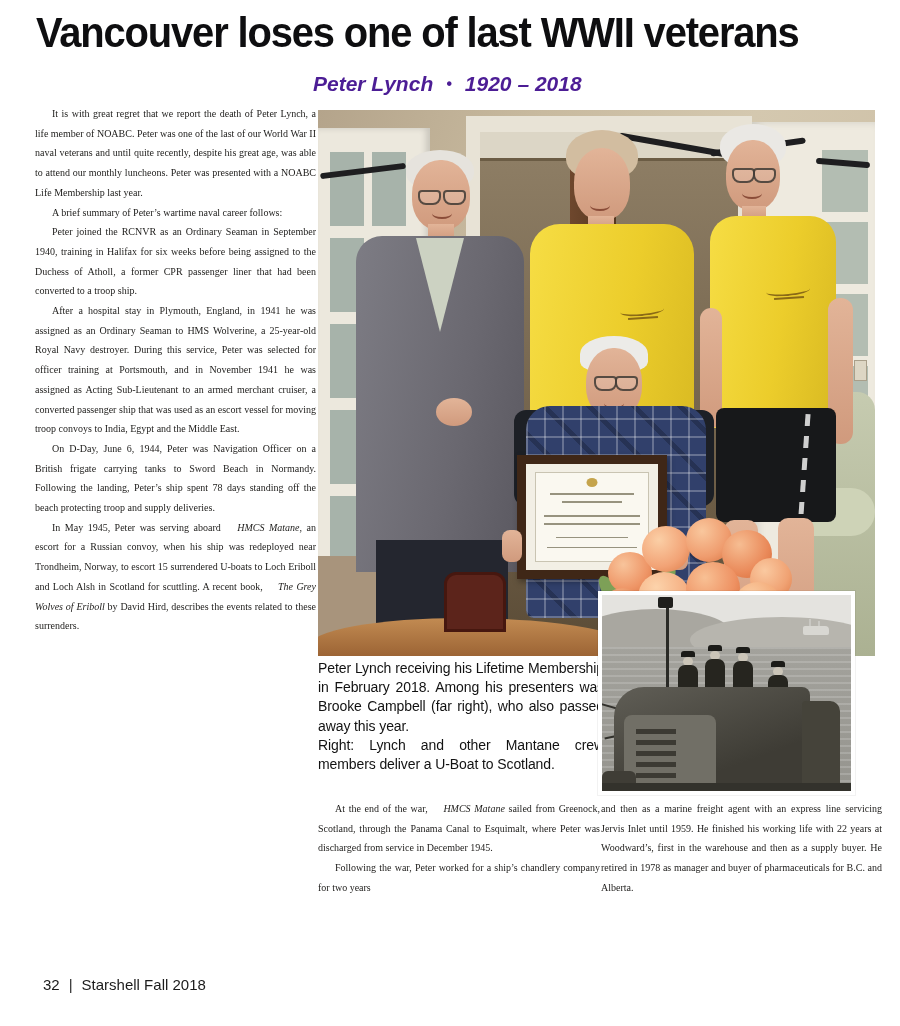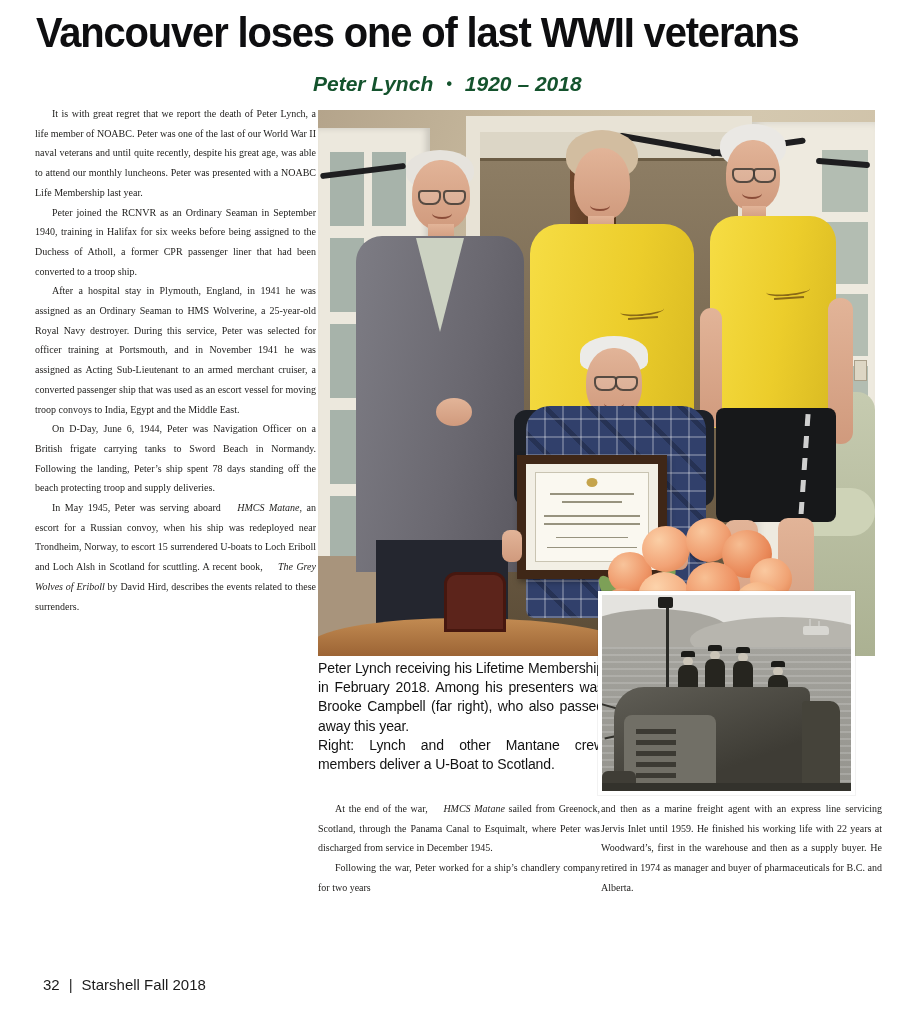--- a/index.html
+++ b/index.html
@@ -3,21 +3,21 @@
 <meta charset="utf-8">
 <style>
   html,body{margin:0;padding:0;background:#ffffff;}
   .page{position:relative;width:900px;height:1026px;background:#fff;overflow:hidden;
         font-family:"Liberation Serif",serif;color:#1d1c1a;padding-left:36px;}
   
   h1.headline{position:absolute;left:36px;top:10px;margin:0;}
   .hl{display:inline-block;font-family:"Liberation Sans",sans-serif;font-weight:700;
       font-size:42px;line-height:1.1;letter-spacing:-1.2px;color:#0e0e10;
       transform:scaleX(.95);transform-origin:left top;white-space:nowrap;}
-  .subtitle{position:absolute;left:313px;top:71px;font:italic 700 21px/1.2 "Liberation Sans",sans-serif;color:#14532d;white-space:nowrap;}
+  .subtitle{position:absolute;left:313px;top:71px;font:italic 700 21px/1.2 "Liberation Sans",sans-serif;color:#4c1d95;white-space:nowrap;}
   .subtitle .bullet{margin:0 13px;font-size:16px;vertical-align:2px;}
   
   .col{position:absolute;font-size:10px;line-height:19.7px;text-align:justify;
        hyphens:auto;-webkit-hyphens:auto;}
   .col-left{left:35px;top:104px;width:281px;height:862px;}
   .col-mid{left:318px;top:799px;width:282px;height:160px;}
   .col-right{left:601px;top:799px;width:281px;height:160px;}
   .para{margin:0;}
   .para.indent{text-indent:17px;}
   .it{font-style:italic;margin-left:12px;}
@@ -162,20 +162,21 @@
 <div class="page">
 
   <h1 class="headline"><span class="hl">Vancouver loses one of last WWII veterans</span></h1>
 
   <div class="subtitle">
     <span>Peter Lynch</span><span class="bullet">•</span><span>1920 – 2018</span>
   </div>
 
   <div class="col col-left">
       <p class="para indent"><span>It is with great regret that we report the death of Peter Lynch, a life member of NOABC. Peter was one of the last of our World War II naval veterans and until quite recently, despite his great age, was able to attend our monthly luncheons. Peter was presented with a NOABC Life Membership last year.</span></p>
+      <p class="para indent"><span>A brief summary of Peter’s wartime naval career follows:</span></p>
       <p class="para indent"><span>Peter joined the RCNVR as an Ordinary Seaman in September 1940, training in Halifax for six weeks before being assigned to the Duchess of Atholl, a former CPR passenger liner that had been converted to a troop ship.</span></p>
       <p class="para indent"><span>After a hospital stay in Plymouth, England, in 1941 he was assigned as an Ordinary Seaman to HMS Wolverine, a 25-year-old Royal Navy destroyer. During this service, Peter was selected for officer training at Portsmouth, and in November 1941 he was assigned as Acting Sub-Lieutenant to an armed merchant cruiser, a converted passenger ship that was used as an escort vessel for moving troop convoys to India, Egypt and the Middle East.</span></p>
       <p class="para indent"><span>On D-Day, June 6, 1944, Peter was Navigation Officer on a British frigate carrying tanks to Sword Beach in Normandy. Following the landing, Peter’s ship spent 78 days standing off the beach protecting troop and supply deliveries.</span></p>
       <p class="para indent"><span>In May 1945, Peter was serving aboard </span><span class="it">HMCS Matane</span><span>, an escort for a Russian convoy, when his ship was redeployed near Trondheim, Norway, to escort 15 surrendered U-boats to Loch Eriboll and Loch Alsh in Scotland for scuttling. A recent book, </span><span class="it">The Grey Wolves of Eriboll</span><span> by David Hird, describes the events related to these surrenders.</span></p>
     </div>
 
   <div class="photo-main">
     <div class="pm door-left"></div>
     <div class="pm door-left-panes"></div>
     <div class="pm doorway-frame"></div>
@@ -309,20 +310,20 @@
     <div class="bw tower-aft"></div>
     <div class="bw deck"></div>
     <div class="bw hull"></div>
   </div>
 
   <div class="col col-mid">
       <p class="para indent"><span>At the end of the war, </span><span class="it">HMCS Matane</span><span> sailed from Greenock, Scotland, through the Panama Canal to Esquimalt, where Peter was discharged from service in December 1945.</span></p>
       <p class="para indent"><span>Following the war, Peter worked for a ship’s chandlery company for two years</span></p>
     </div>
   <div class="col col-right">
-      <p class="para"><span>and then as a marine freight agent with an express line servicing Jervis Inlet until 1959. He finished his working life with 22 years at Woodward’s, first in the warehouse and then as a supply buyer. He retired in 1974 as manager and buyer of pharmaceuticals for B.C. and Alberta.</span></p>
+      <p class="para"><span>and then as a marine freight agent with an express line servicing Jervis Inlet until 1959. He finished his working life with 22 years at Woodward’s, first in the warehouse and then as a supply buyer. He retired in 1978 as manager and buyer of pharmaceuticals for B.C. and Alberta.</span></p>
     </div>
 
   <div class="footer">
     <span>32</span><span class="sep">|</span><span>Starshell Fall 2018</span>
   </div>
 
 </div>
 
 </body></html>

